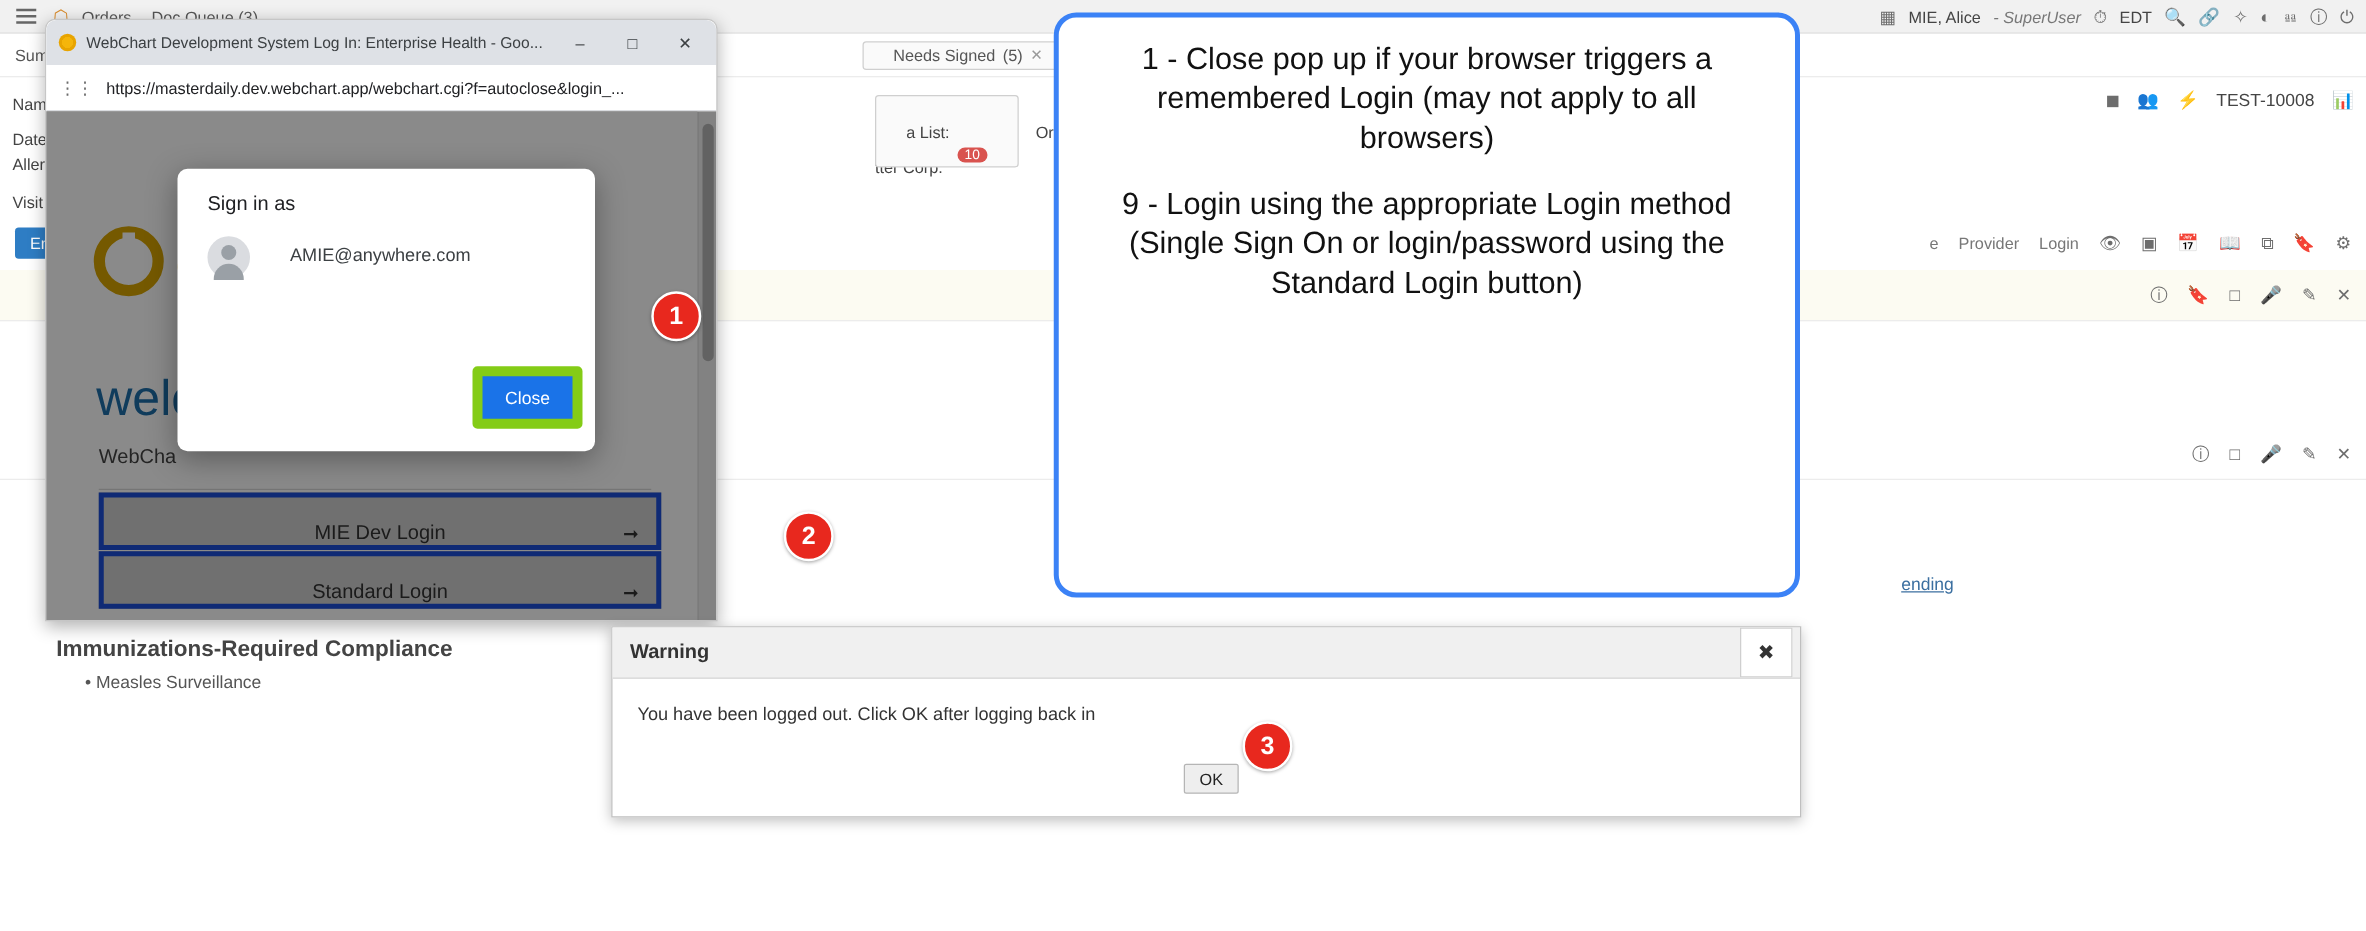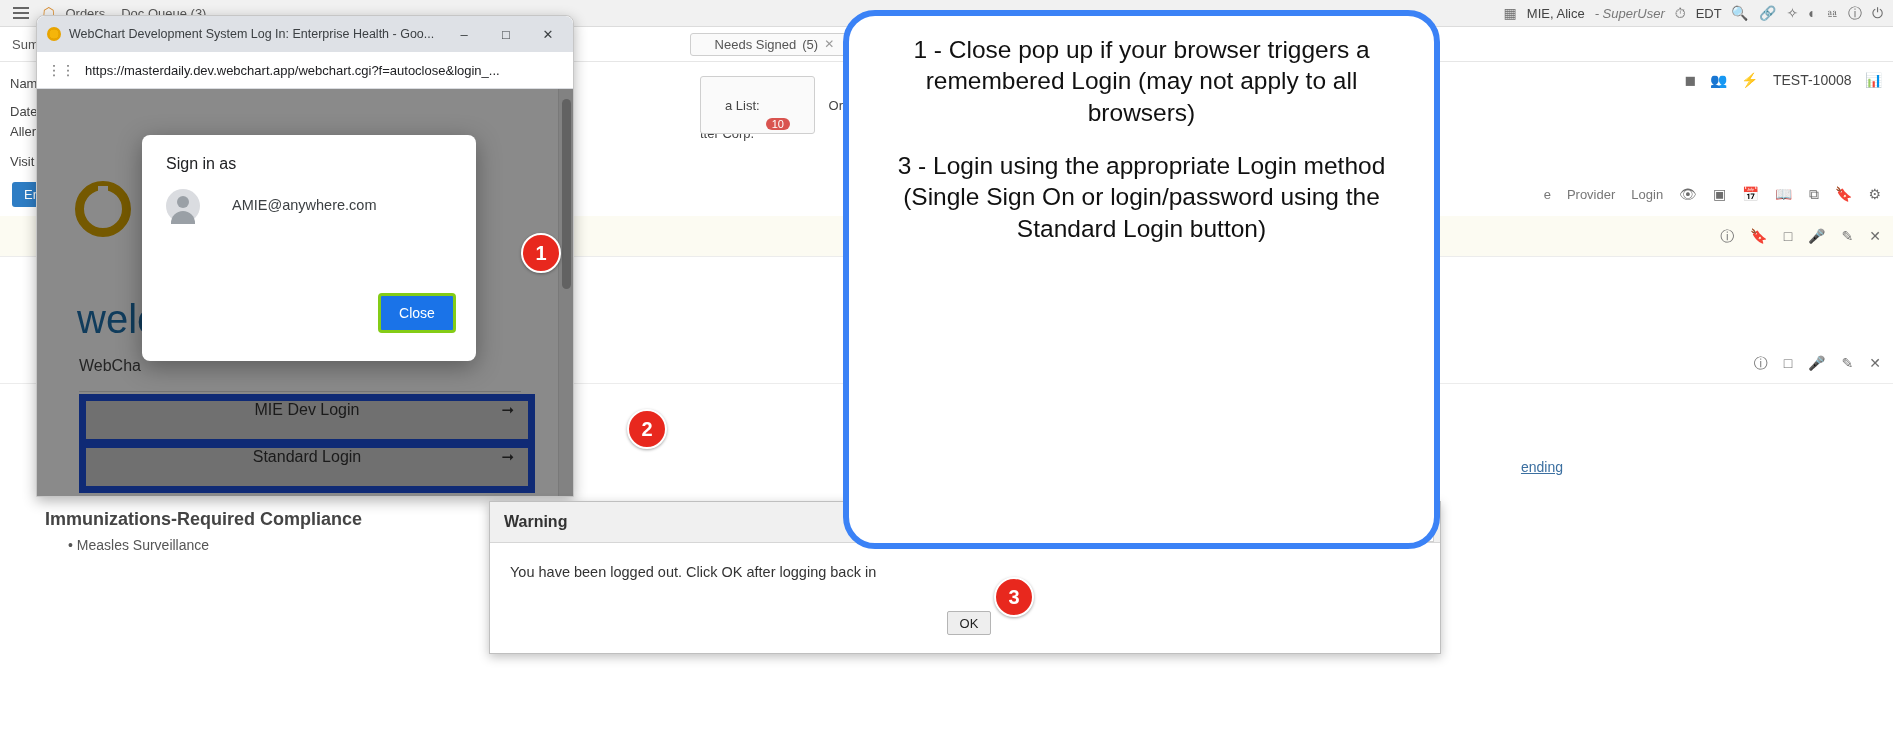--- a/index.html
+++ b/index.html
@@ -205,22 +205,22 @@
   .wc-sub {
     position: absolute; left: 42px; top: 268px;
     font-size: 16px; color: #444;
   }
   .wc-divider {
     position: absolute; left: 42px; top: 302px; width: 442px;
     border-top: 1px solid #d9d9d9;
   }
   .wc-loginbtn {
     position: absolute; left: 42px; width: 442px; height: 38px;
-    background: #cfcfcf; border: 7px solid #1d4ed8; border-radius: 0;
-    display: flex; align-items: flex-start; justify-content: center;
+    background: #cfcfcf; border: 4px solid #1d4ed8; border-radius: 0;
+    display: flex; align-items: flex-end; justify-content: center;
     font-size: 16px; color: #333;
   }
   .wc-loginbtn .arrow { position: absolute; right: 14px; font-size: 15px; color: #333; }
   #wc-btn-dev { top: 305px; }
   #wc-btn-std { top: 352px; }
   .wc-scrollbar {
     position: absolute; right: 0; top: 0; width: 14px; height: 408px;
     background: #f1f1f1; border-left: 1px solid #e0e0e0;
   }
   .wc-scrollthumb {
@@ -258,21 +258,21 @@
   }
   #signin-dialog .sd-email {
     position: absolute; left: 90px; top: 62px;
     font-size: 14.5px; color: #3c4043;
   }
   #signin-dialog .sd-close {
     position: absolute; left: 236px; top: 158px;
     width: 72px; height: 34px; border-radius: 4px;
     background: #1a73e8; color: #fff; font-size: 14px;
     display: flex; align-items: center; justify-content: center;
-    border: 3px solid #84cc16;
+    border: 8px solid #84cc16;
   }
 
   
   #warning-dialog {
     position: absolute; left: 489px; top: 501px;
     width: 950px; height: 151px;
     background: #ffffff; border: 1px solid #bfbfbf;
     box-shadow: 0 3px 10px rgba(0,0,0,0.25);
   }
   .wd-header {
@@ -294,24 +294,24 @@
     position: absolute; left: 457px; top: 109px;
     width: 42px; height: 22px; background: #eeeeee;
     border: 1px solid #b5b5b5; border-radius: 2px;
     font-size: 13px; color: #222;
     display: flex; align-items: center; justify-content: center;
   }
 
   
   #callout {
     position: absolute; left: 843px; top: 10px;
-    width: 597px; height: 539px;
+    width: 597px; height: 468px;
     background: #ffffff;
-    border: 6px solid #3b82f6;
-    border-radius: 32px;
+    border: 4px solid #3b82f6;
+    border-radius: 18px;
     padding: 18px 26px;
     box-sizing: border-box;
     text-align: center;
   }
   #callout p {
     margin: 0 0 22px 0;
     font-size: 24.5px; line-height: 1.28; color: #111;
   }
   #callout p:last-child { margin-bottom: 0; }
 
@@ -517,18 +517,18 @@
   <div class="wd-header">
     <span class="wd-title">Warning</span>
     <span class="wd-x">✖</span>
   </div>
   <div class="wd-msg">You have been logged out. Click OK after logging back in</div>
   <div class="wd-ok">OK</div>
 </div>
 
 <div id="callout">
   <p>1 - Close pop up if your browser triggers a remembered Login (may not apply to all browsers)</p>
-  <p>3 - Login using the appropriate Login method (Single Sign On or login/password using the Standard Login button)</p>
+  <p>9 - Login using the appropriate Login method (Single Sign On or login/password using the Standard Login button)</p>
 </div>
 
 <div class="marker" id="marker-1">1</div>
 <div class="marker" id="marker-2">2</div>
 <div class="marker" id="marker-3">3</div>
 
 </body></html>

